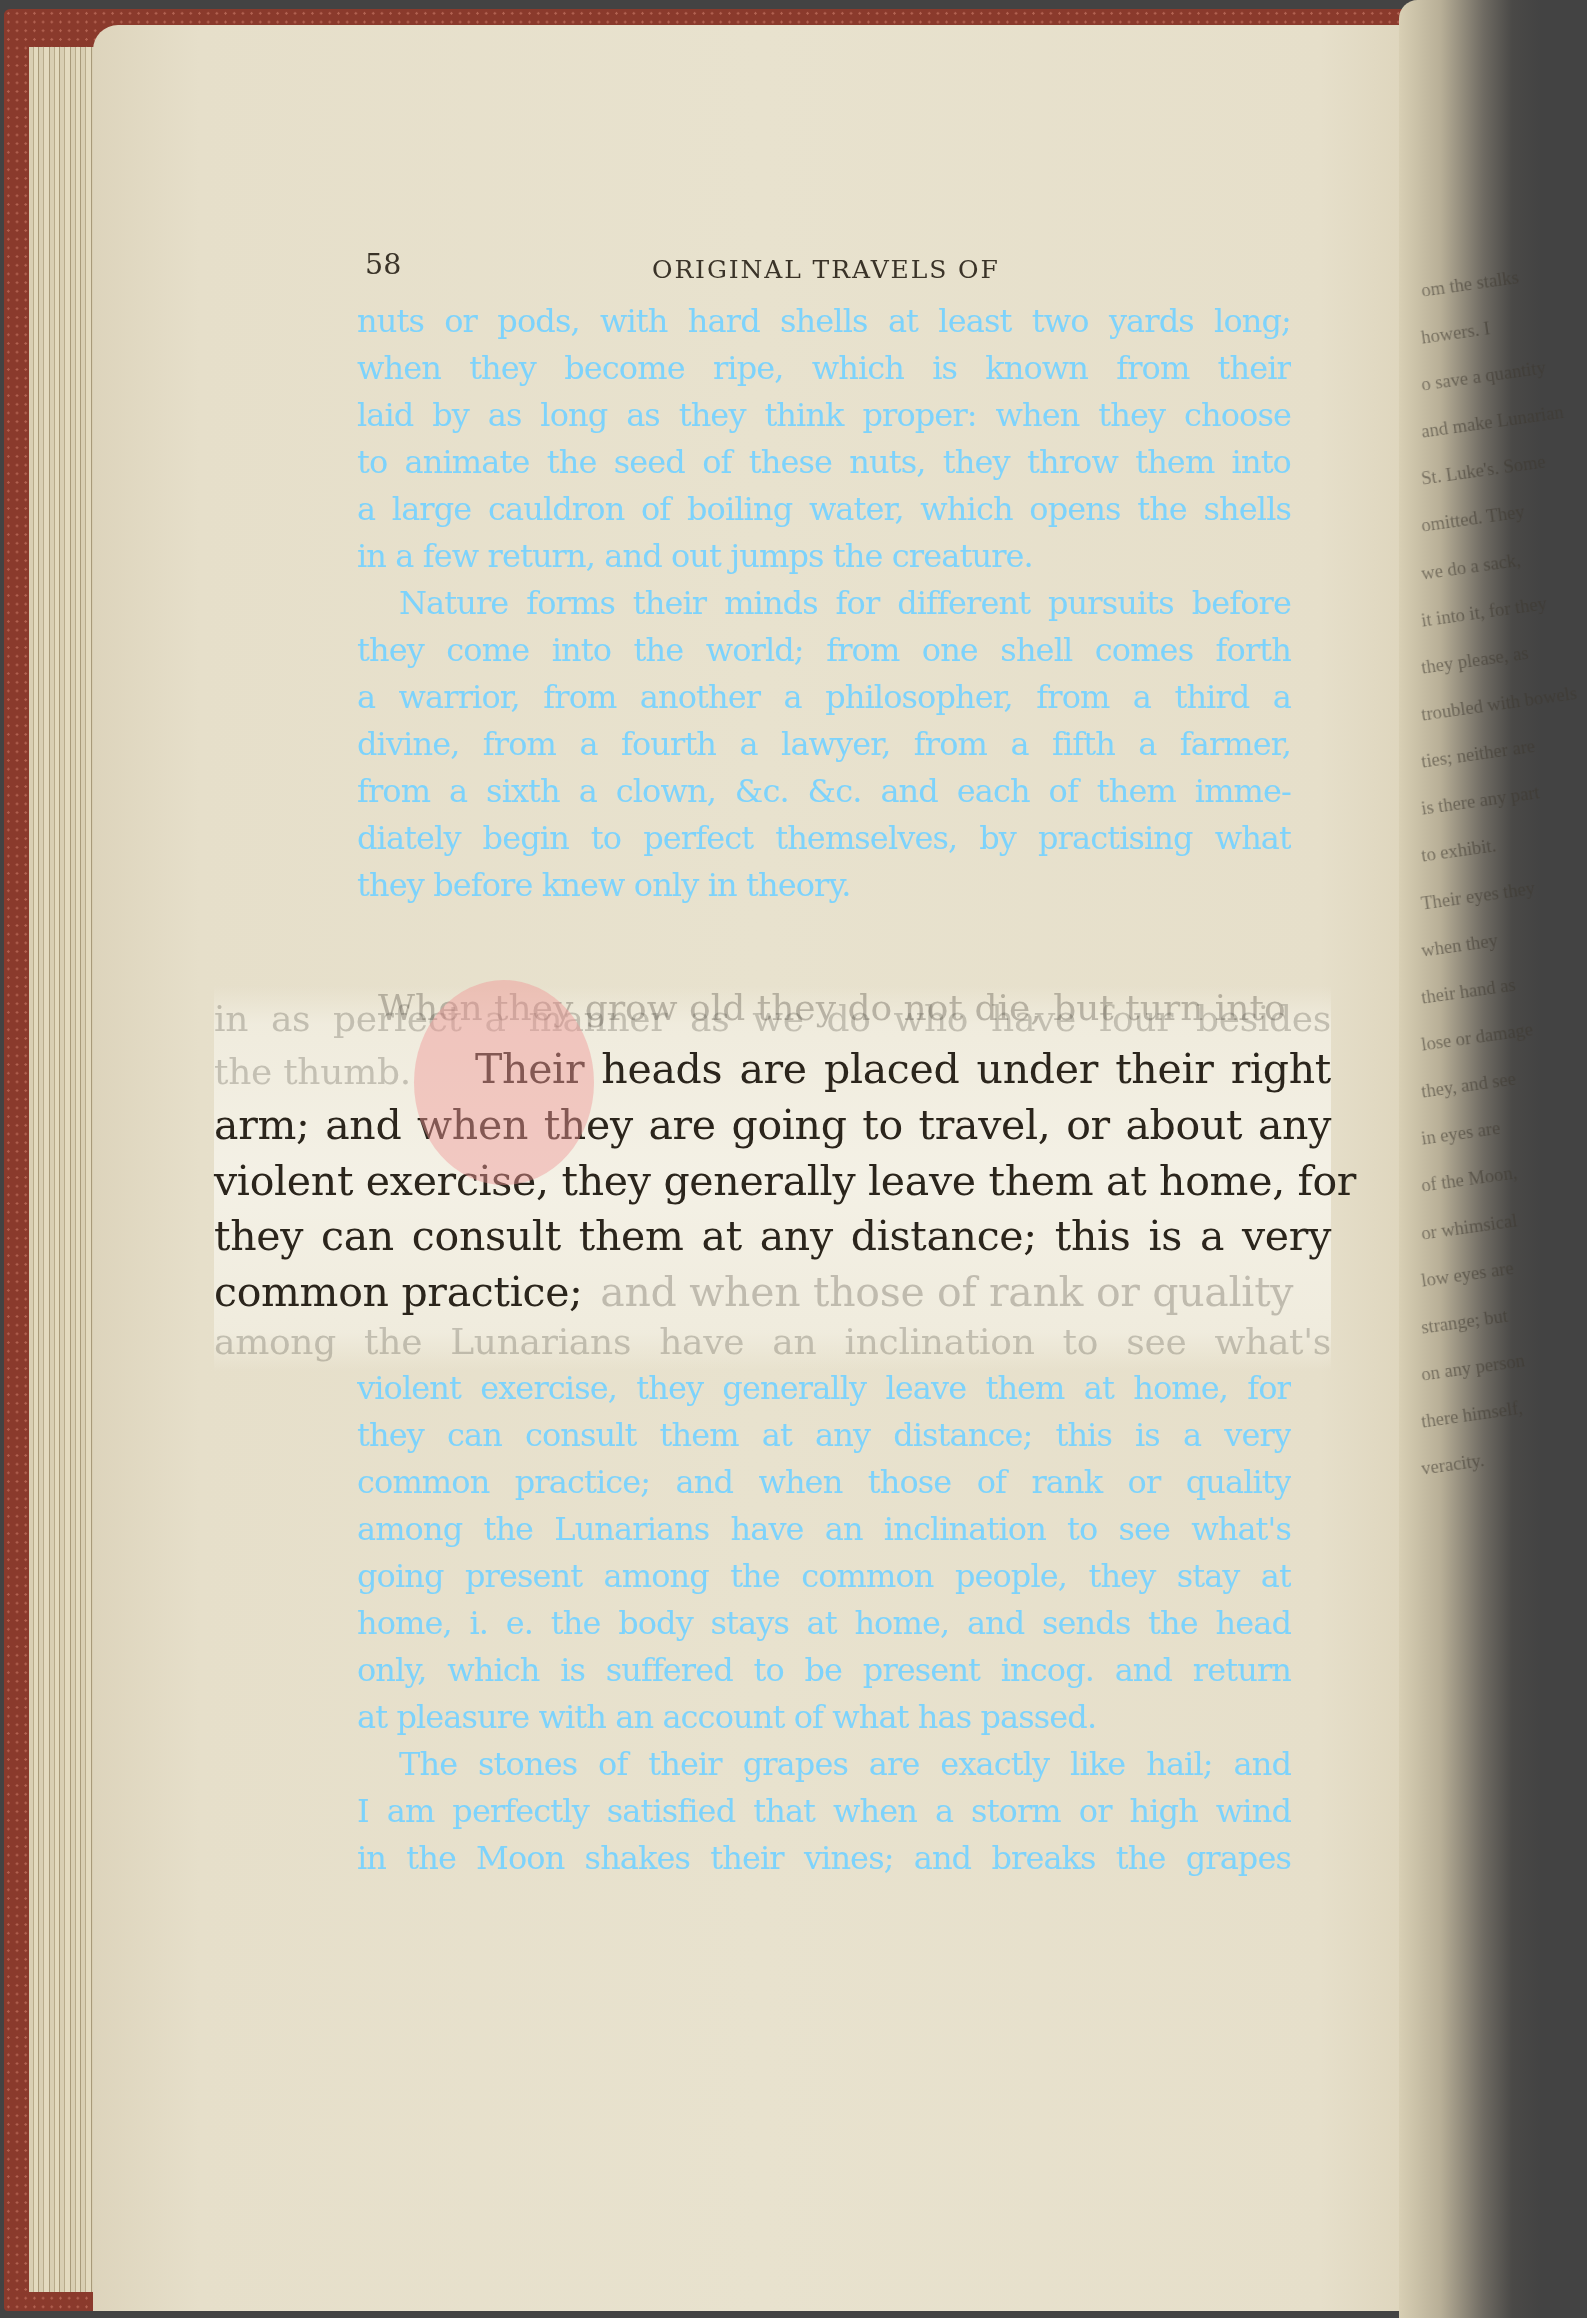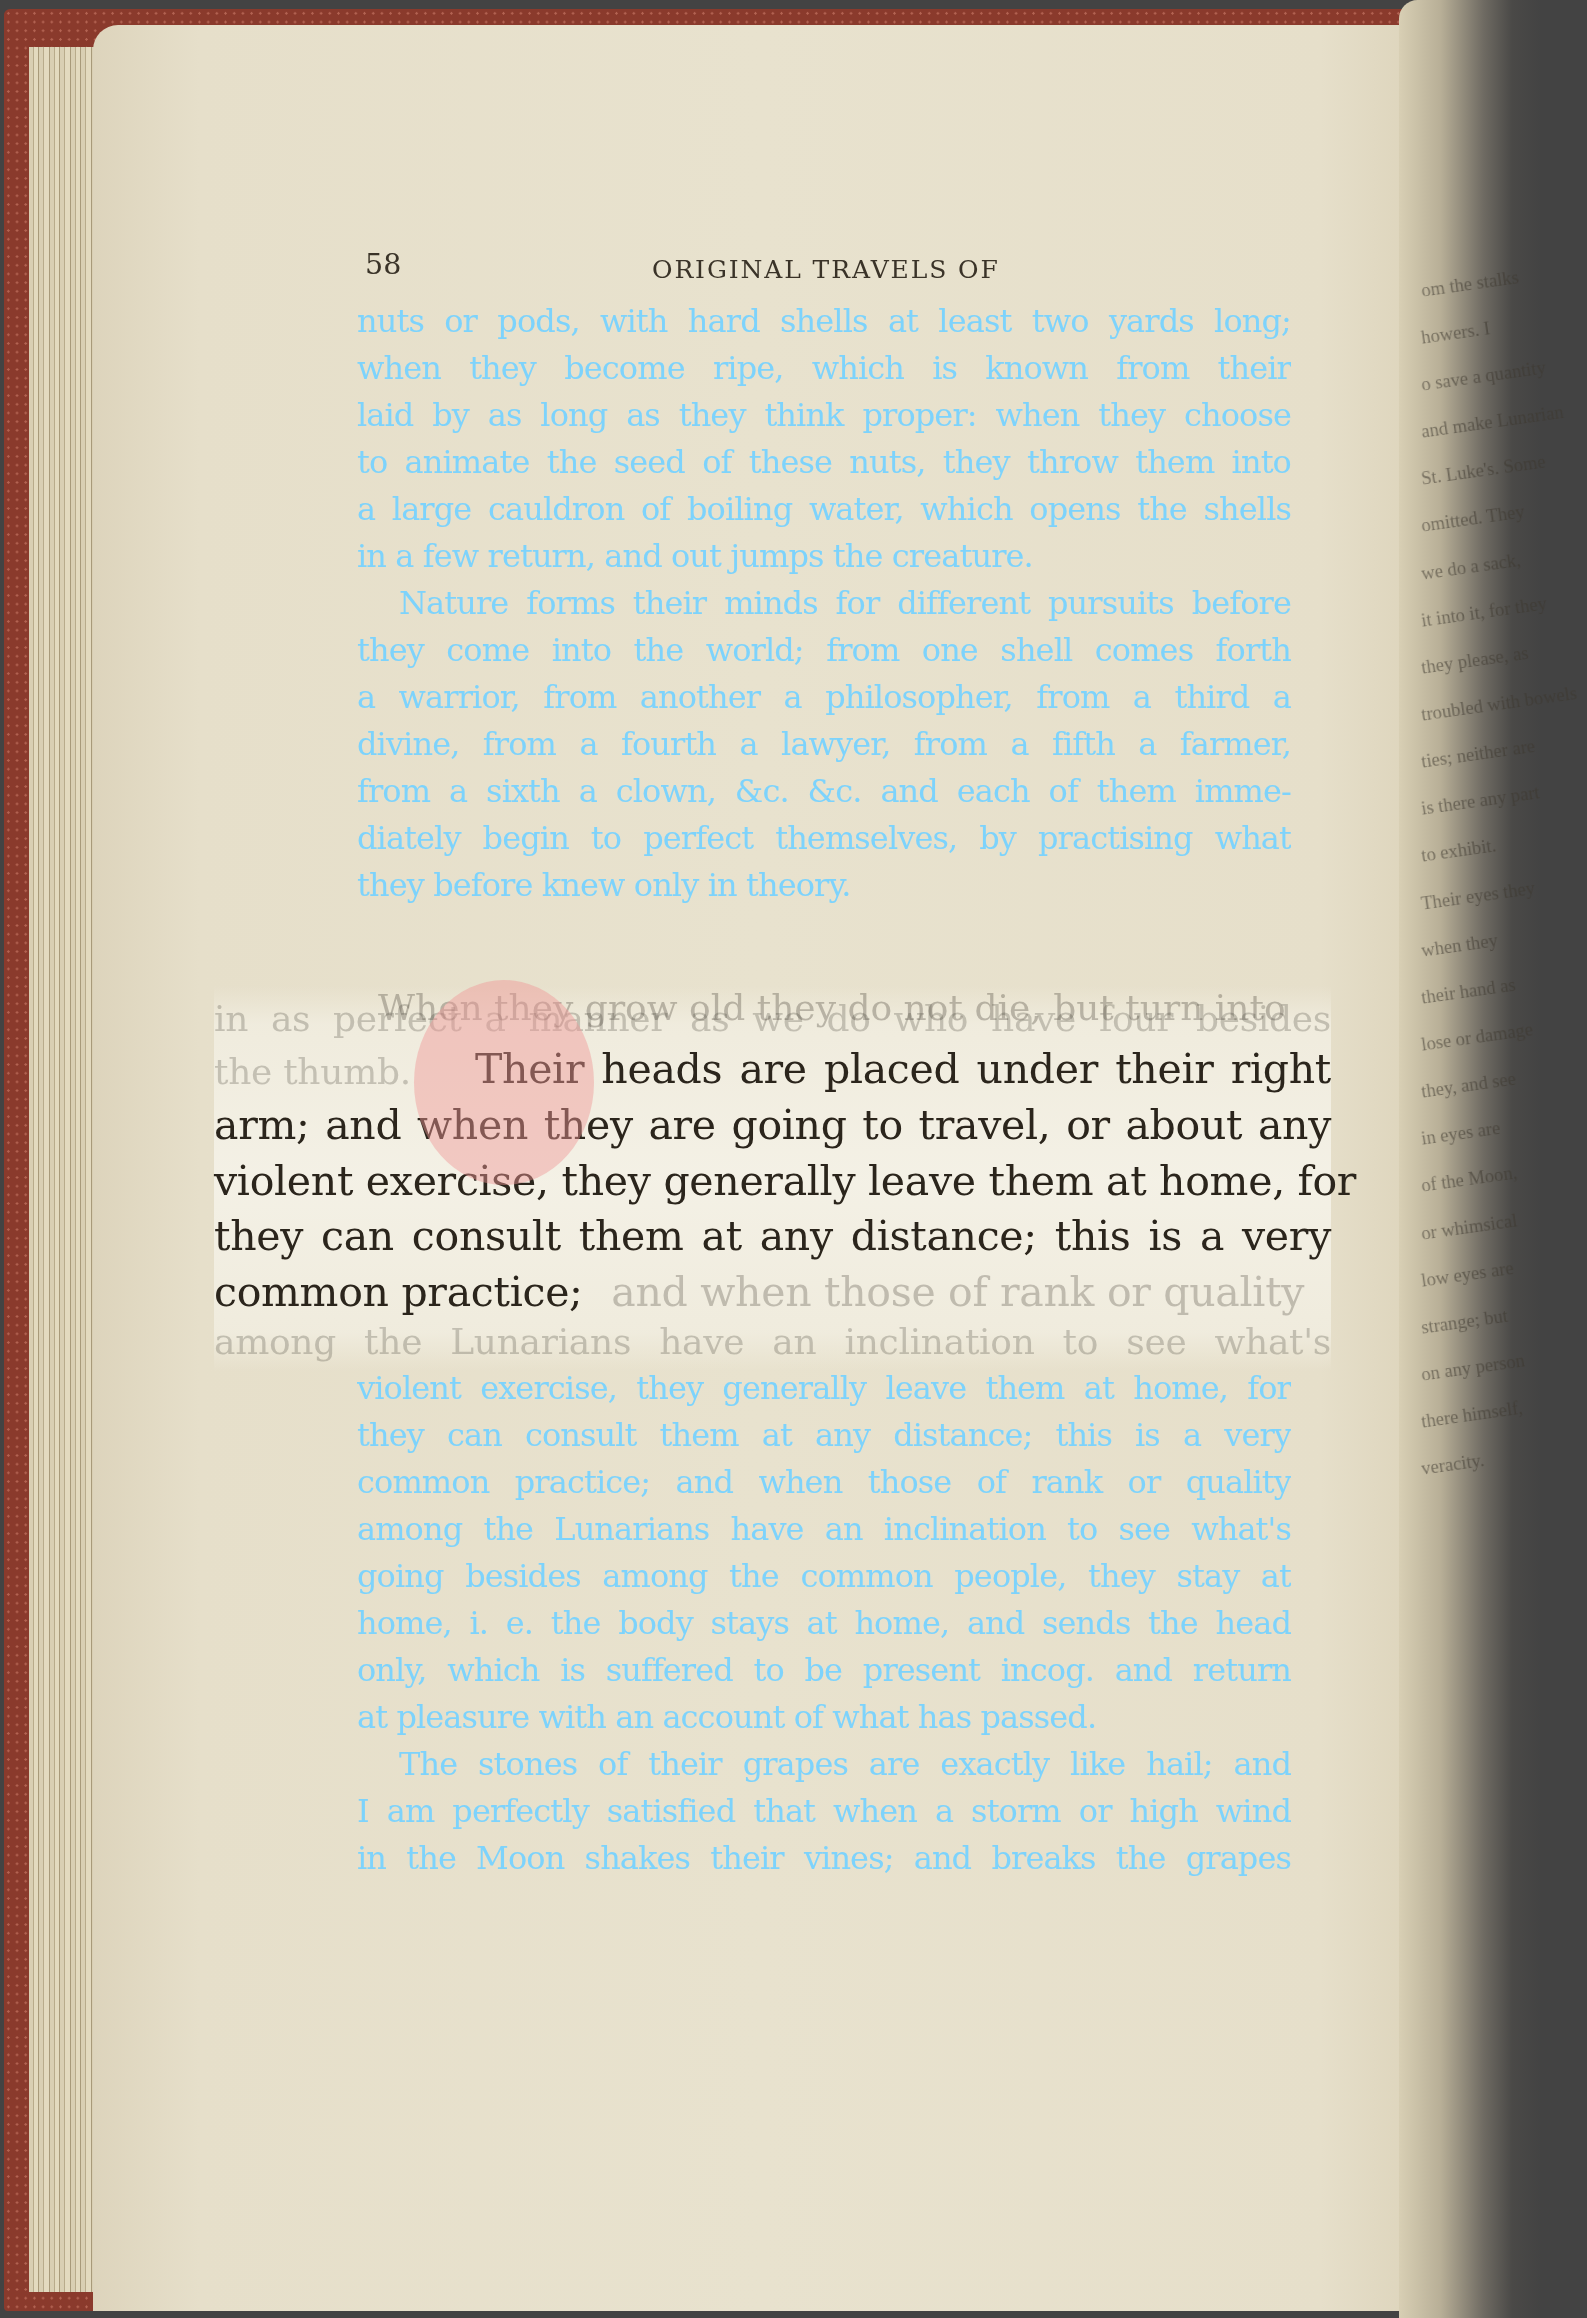--- a/index.html
+++ b/index.html
@@ -150,33 +150,33 @@
 <div class="magnifier">
   <div class="mag-line faded" style="top:12.4px; font-size:36px;">in as perfect a manner as we do who have four besides</div>
   <div class="mag-overlay" style="left:164px; top:1px;">When they grow old they do not die, but turn into</div>
   <div class="mag-line faded" style="top:65px; width:186px; font-size:36px; text-align:left; text-align-last:left;">the thumb.</div>
   <div class="mag-line indent" style="top:59px;">Their heads are placed under their right</div>
   <div class="mag-line" style="top:115px;">arm; and when they are going to travel, or about any</div>
   <div class="mag-line" style="top:171px;">violent exercise, they generally leave them at home, for</div>
   <div class="mag-line" style="top:226px;">they can consult them at any distance; this is a very</div>
   <div class="mag-line" style="top:282px; text-align:left; text-align-last:left;">
     <span>common practice;</span>
-    <span class="fade" style="margin-left:16px;">and when those of rank or quality</span>
+    <span class="fade" style="margin-left:5px;">and when those of rank or quality</span>
   </div>
   <div class="mag-line faded" style="top:335px; font-size:36px;">among the Lunarians have an inclination to see what's</div>
 </div>
 
 <div class="pointer"></div>
 
 <div class="body-text" style="top:1365px;">
   <span class="line">violent exercise, they generally leave them at home, for</span>
   <span class="line">they can consult them at any distance; this is a very</span>
   <span class="line">common practice; and when those of rank or quality</span>
   <span class="line">among the Lunarians have an inclination to see what's</span>
-  <span class="line">going besides among the common people, they stay at</span>
+  <span class="line">going present among the common people, they stay at</span>
   <span class="line">home, i. e. the body stays at home, and sends the head</span>
   <span class="line">only, which is suffered to be present incog. and return</span>
   <span class="line last">at pleasure with an account of what has passed.</span>
   <span class="line indent">The stones of their grapes are exactly like hail; and</span>
   <span class="line">I am perfectly satisfied that when a storm or high wind</span>
   <span class="line">in the Moon shakes their vines; and breaks the grapes</span>
 </div>
 
 
 </body></html>

